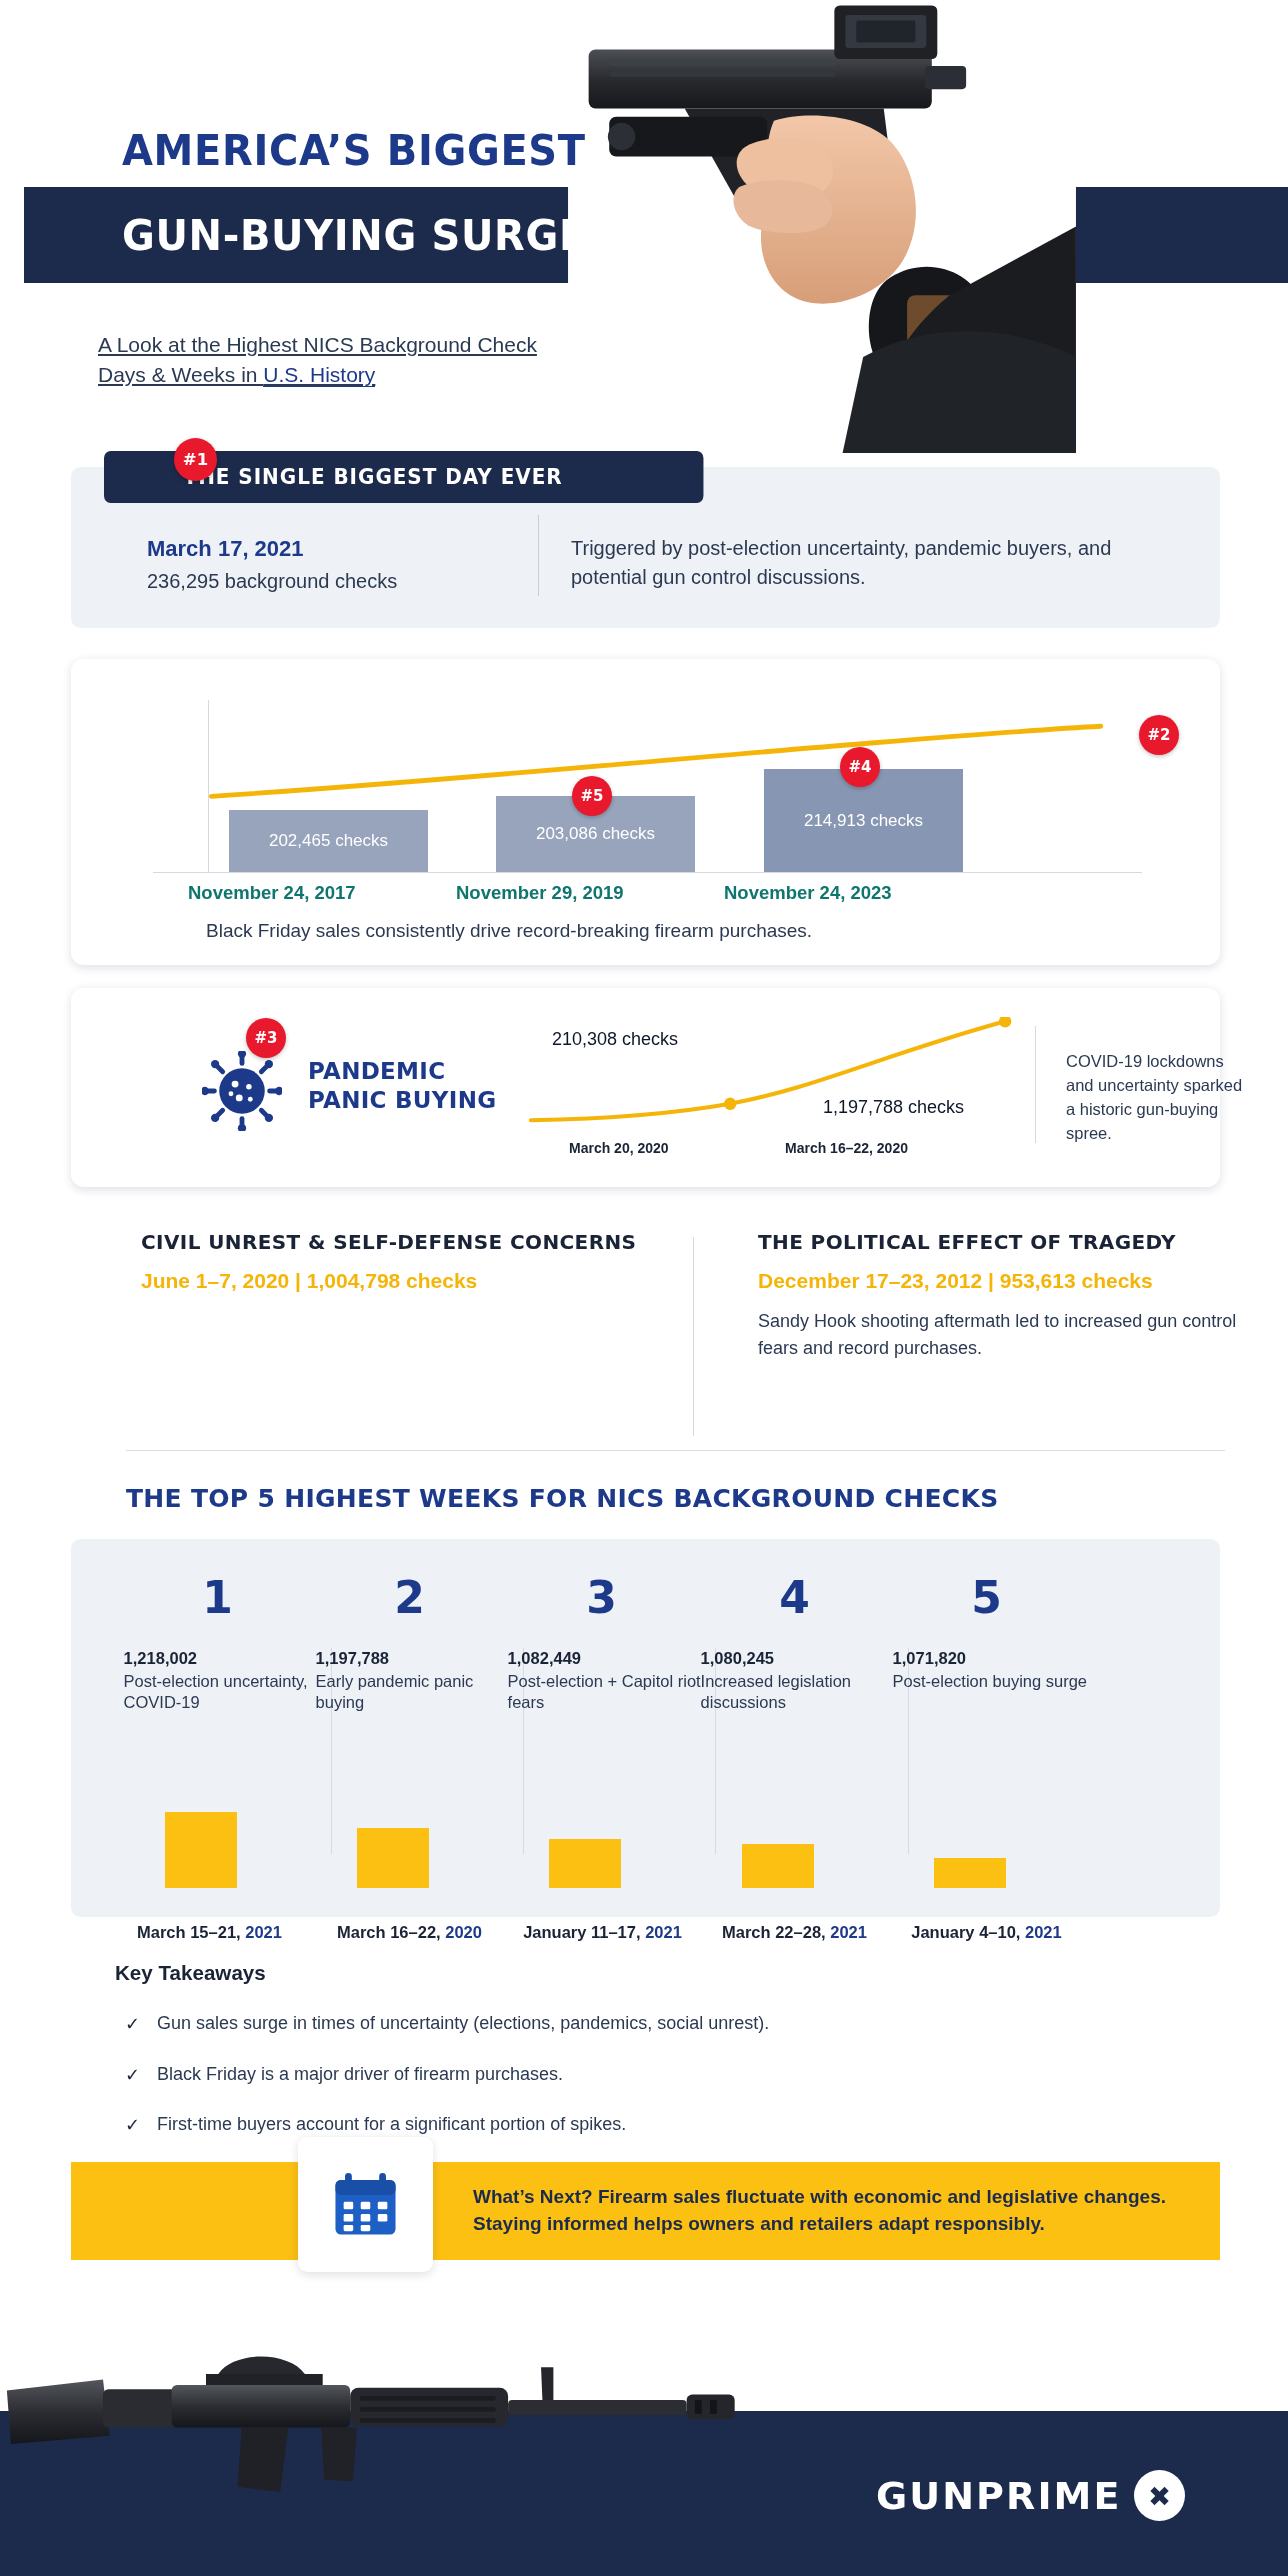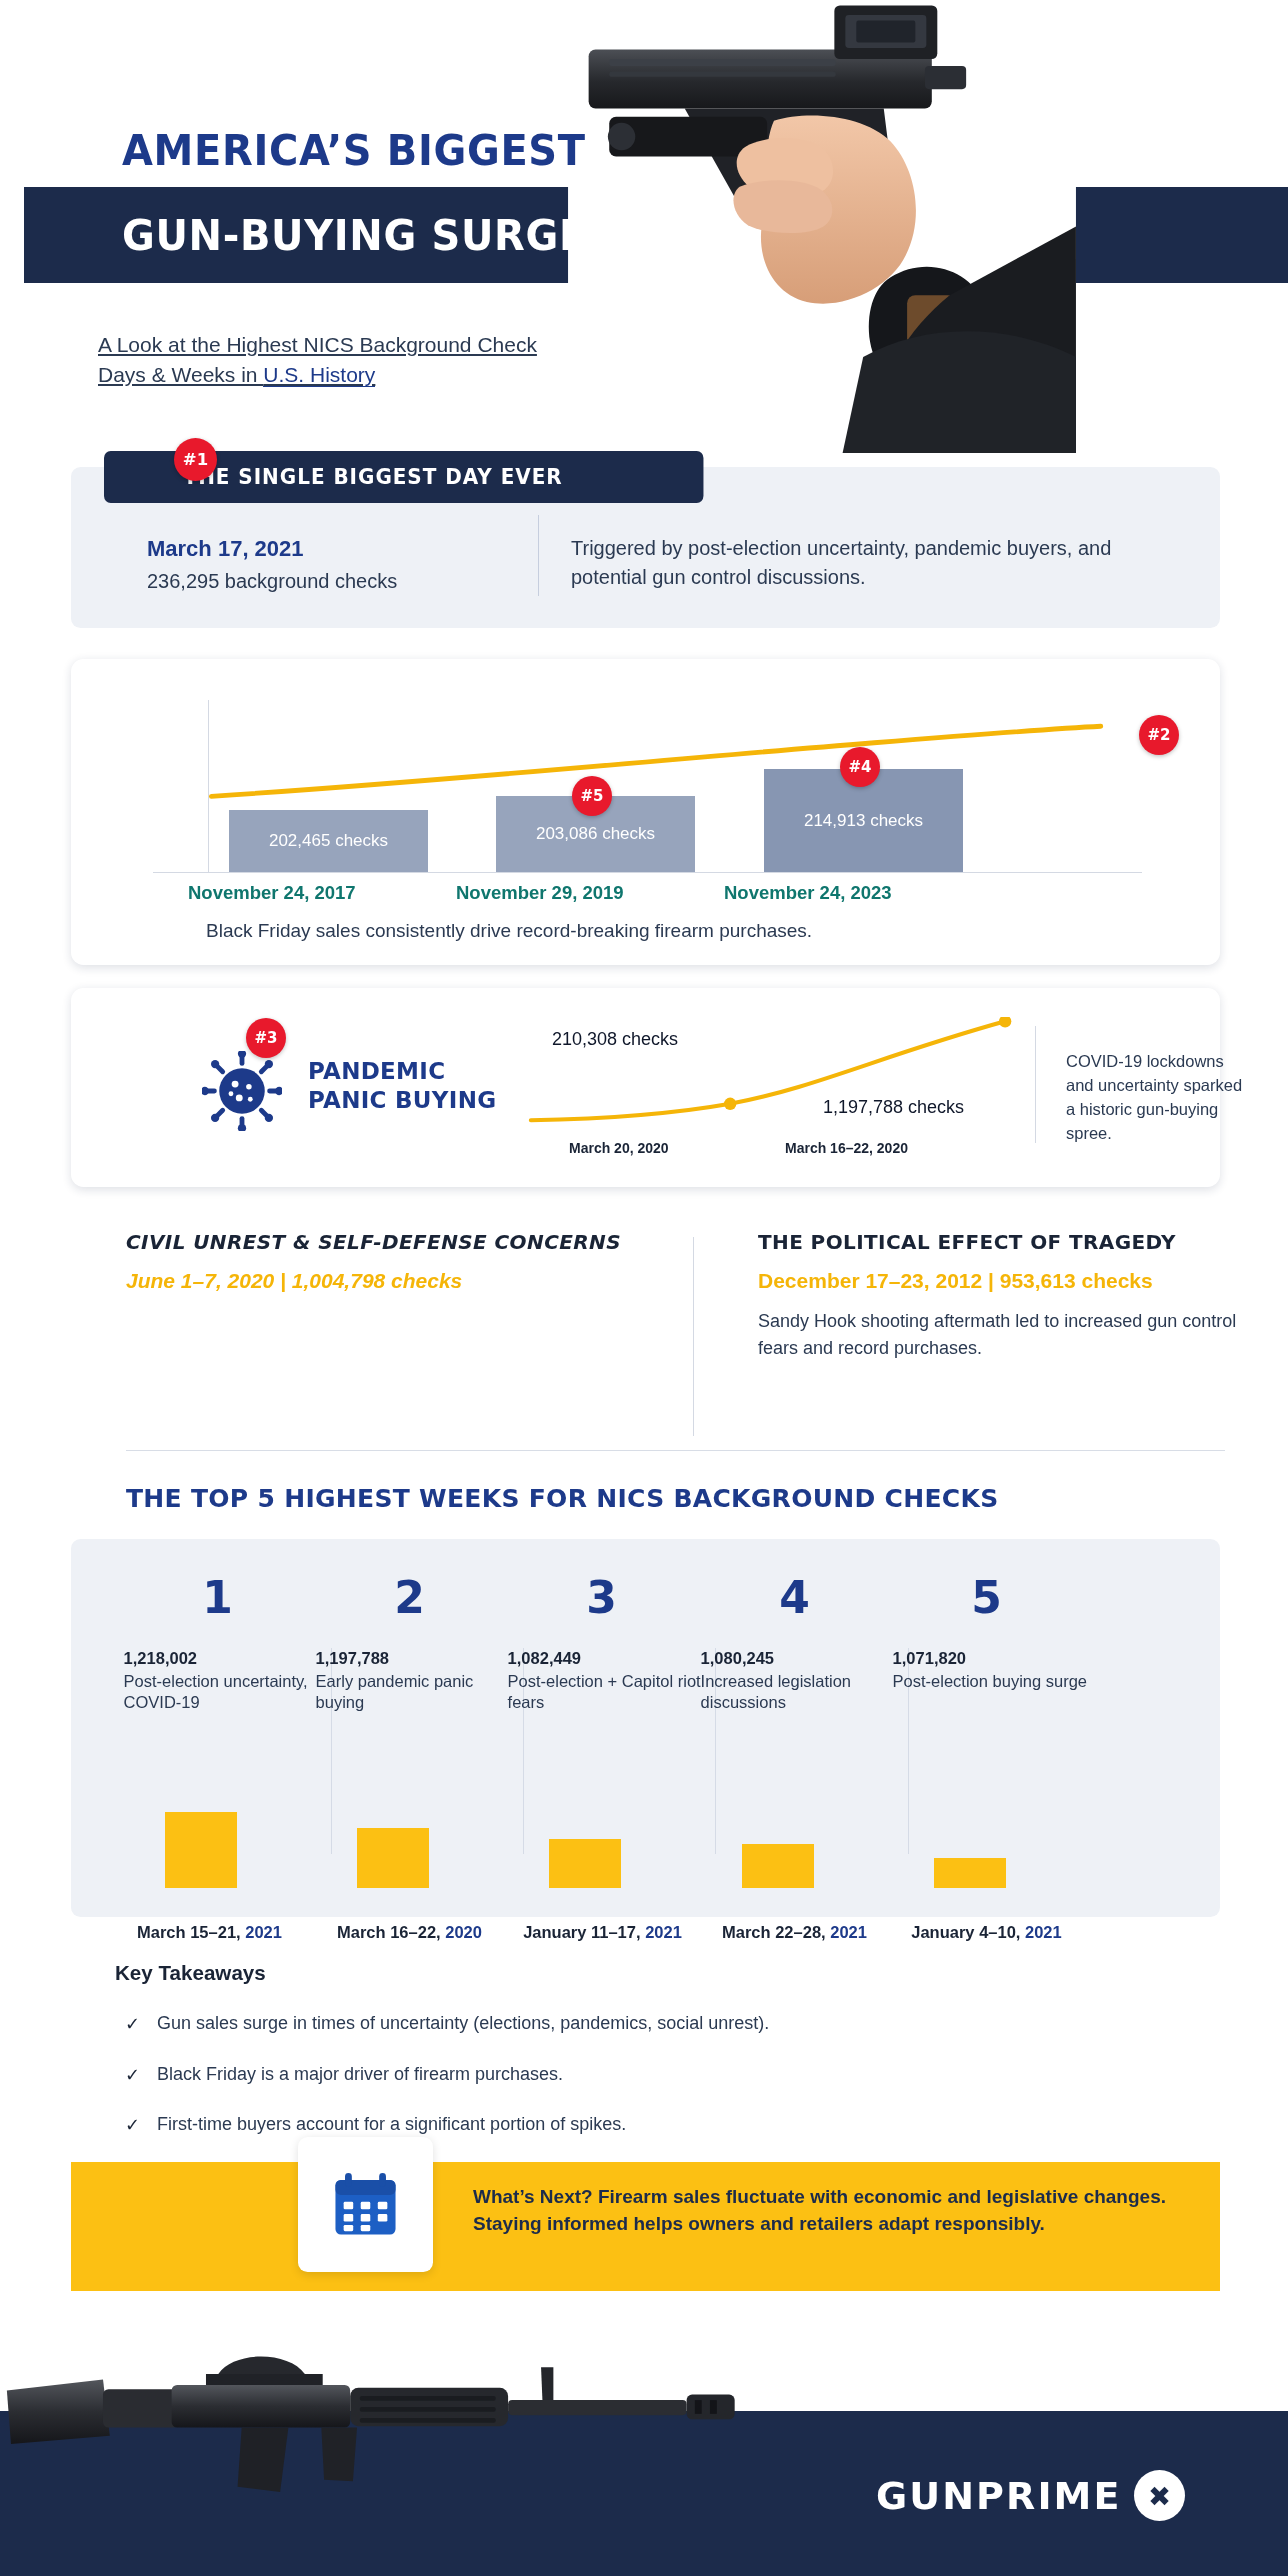--- a/index.html
+++ b/index.html
@@ -232,21 +232,21 @@
   .sec3-datelbl {
     position: absolute;
     font-size: 14px;
     font-weight: bold;
     color: #1a2436;
   }
 
   
   .sec4 { position: absolute; left: 71px; top: 1230px; width: 1149px; height: 227px; }
   .sec4-col { position: absolute; top: 0; width: 508px; }
-  .sec4-col.left { left: 55px; font-style: italic; }
+  .sec4-col.left { left: 70px; }
   .sec4-col.right { left: 687px; }
   .sec4-vline { position: absolute; left: 622px; top: 6.9px; width: 1.4px; height: 199px; background: #d4d9e3; }
   .sec4-hline { position: absolute; left: 55px; top: 220px; width: 1099px; height: 1.4px; background: #d8dde6; }
   .sec4-head {
     font-family: "DejaVu Sans", sans-serif;
     font-weight: bold;
     font-size: 20px;
     letter-spacing: 0.4px;
     color: #1a2436;
     margin-bottom: 15px;
@@ -343,21 +343,21 @@
     position: absolute;
     left: 125px;
     font-size: 18px;
     color: #1a2436;
   }
 
   
   .callout {
     position: absolute;
     left: 71px; top: 2162px;
-    width: 1149px; height: 129px;
+    width: 1149px; height: 98px;
     background: #fcc013;
   }
   .callout-card {
     position: absolute;
     left: 227px; top: -25px;
     width: 135px; height: 135px;
     background: #ffffff;
     border-radius: 9.6px;
     box-shadow: 0 2.7px 9.6px rgba(0,0,0,.12);
     display: flex;

